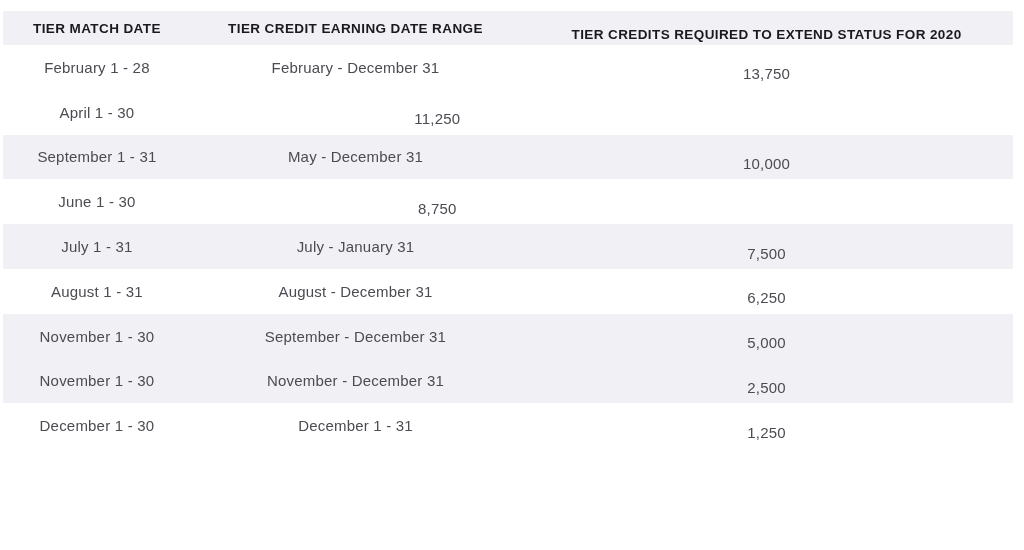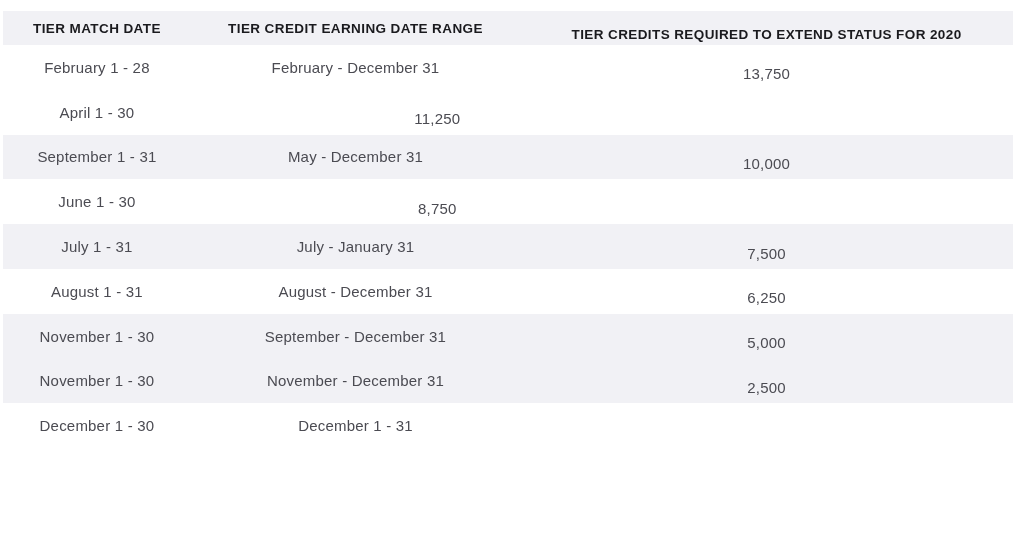--- a/index.html
+++ b/index.html
@@ -111,17 +111,18 @@
           <div class="t-cell col-3">5,000</div>
         </div>
         <div class="t-row t-body-row alt">
           <div class="t-cell col-1">November 1 - 30</div>
           <div class="t-cell col-2">November - December 31</div>
           <div class="t-cell col-3">2,500</div>
         </div>
         <div class="t-row t-body-row">
           <div class="t-cell col-1">December 1 - 30</div>
           <div class="t-cell col-2">December 1 - 31</div>
+          <div class="t-cell col-3">1,250</div>
         </div>
       </div>
 
   </div>
 </div>
 
 </body></html>

